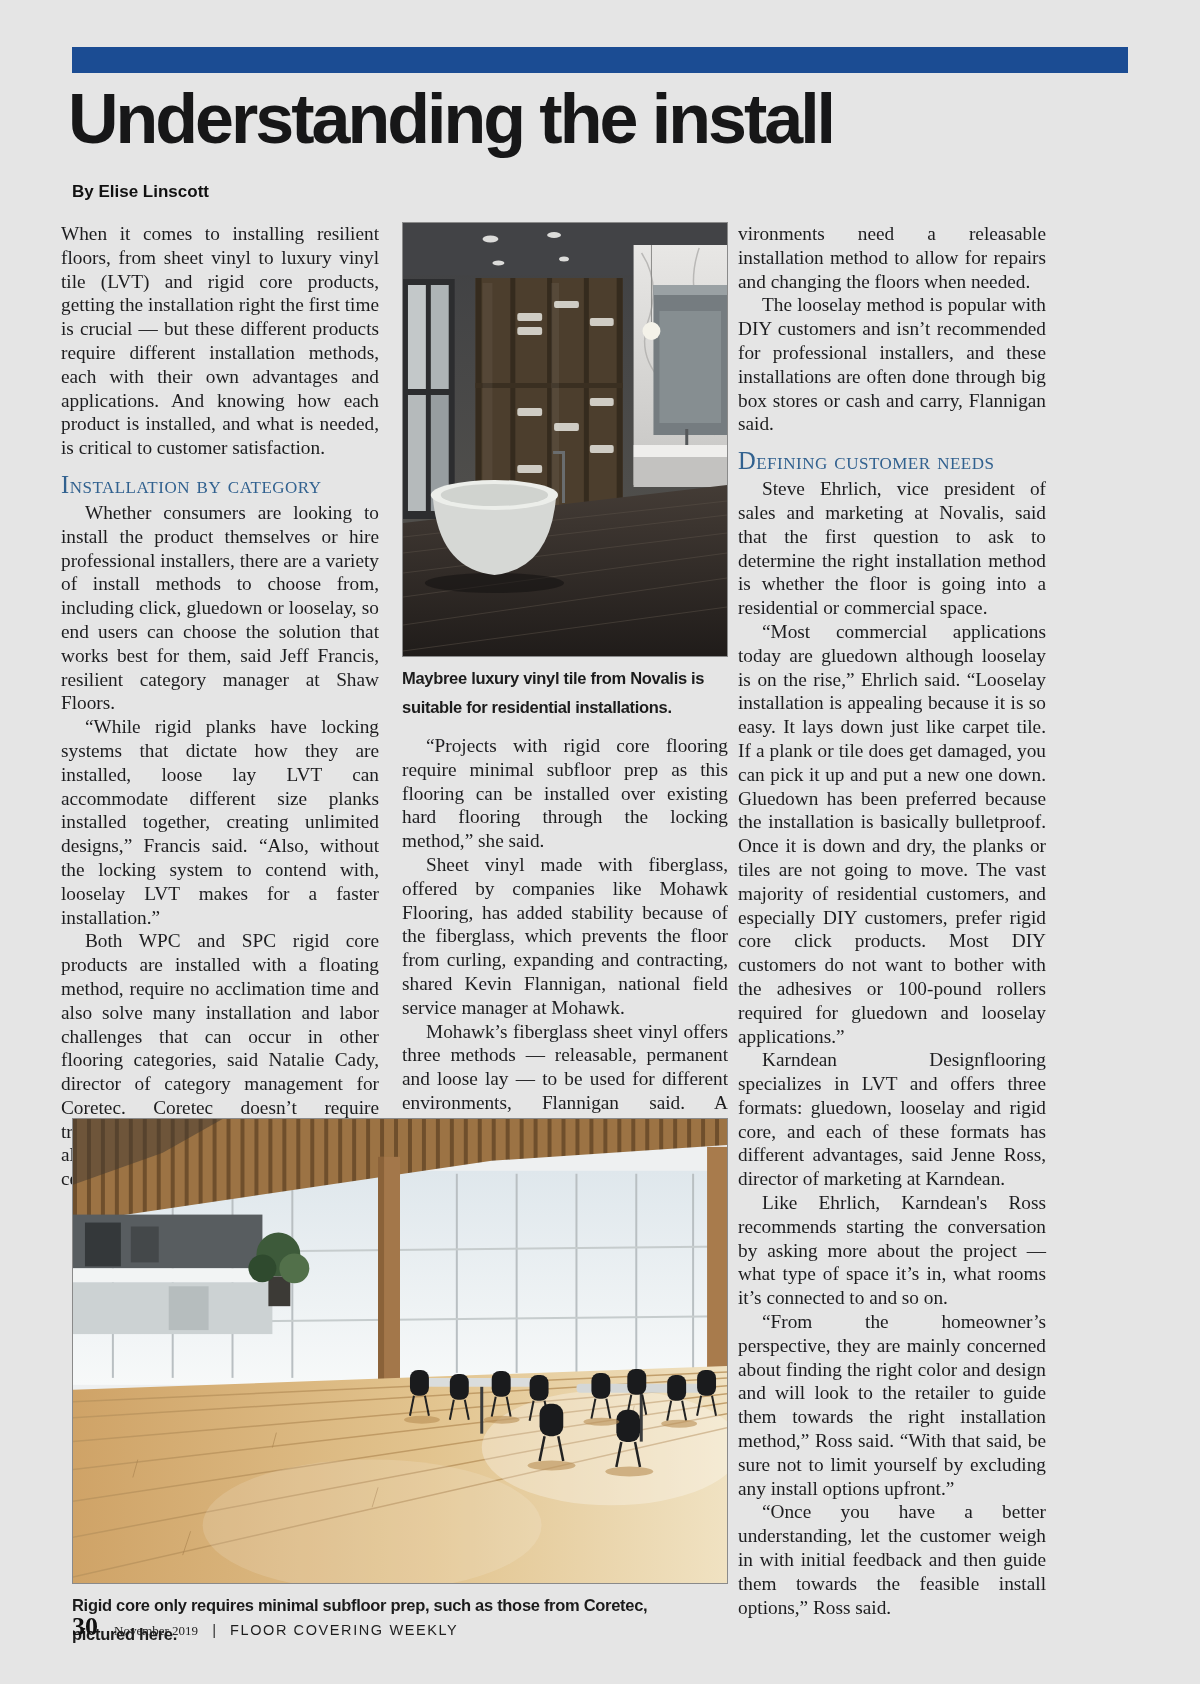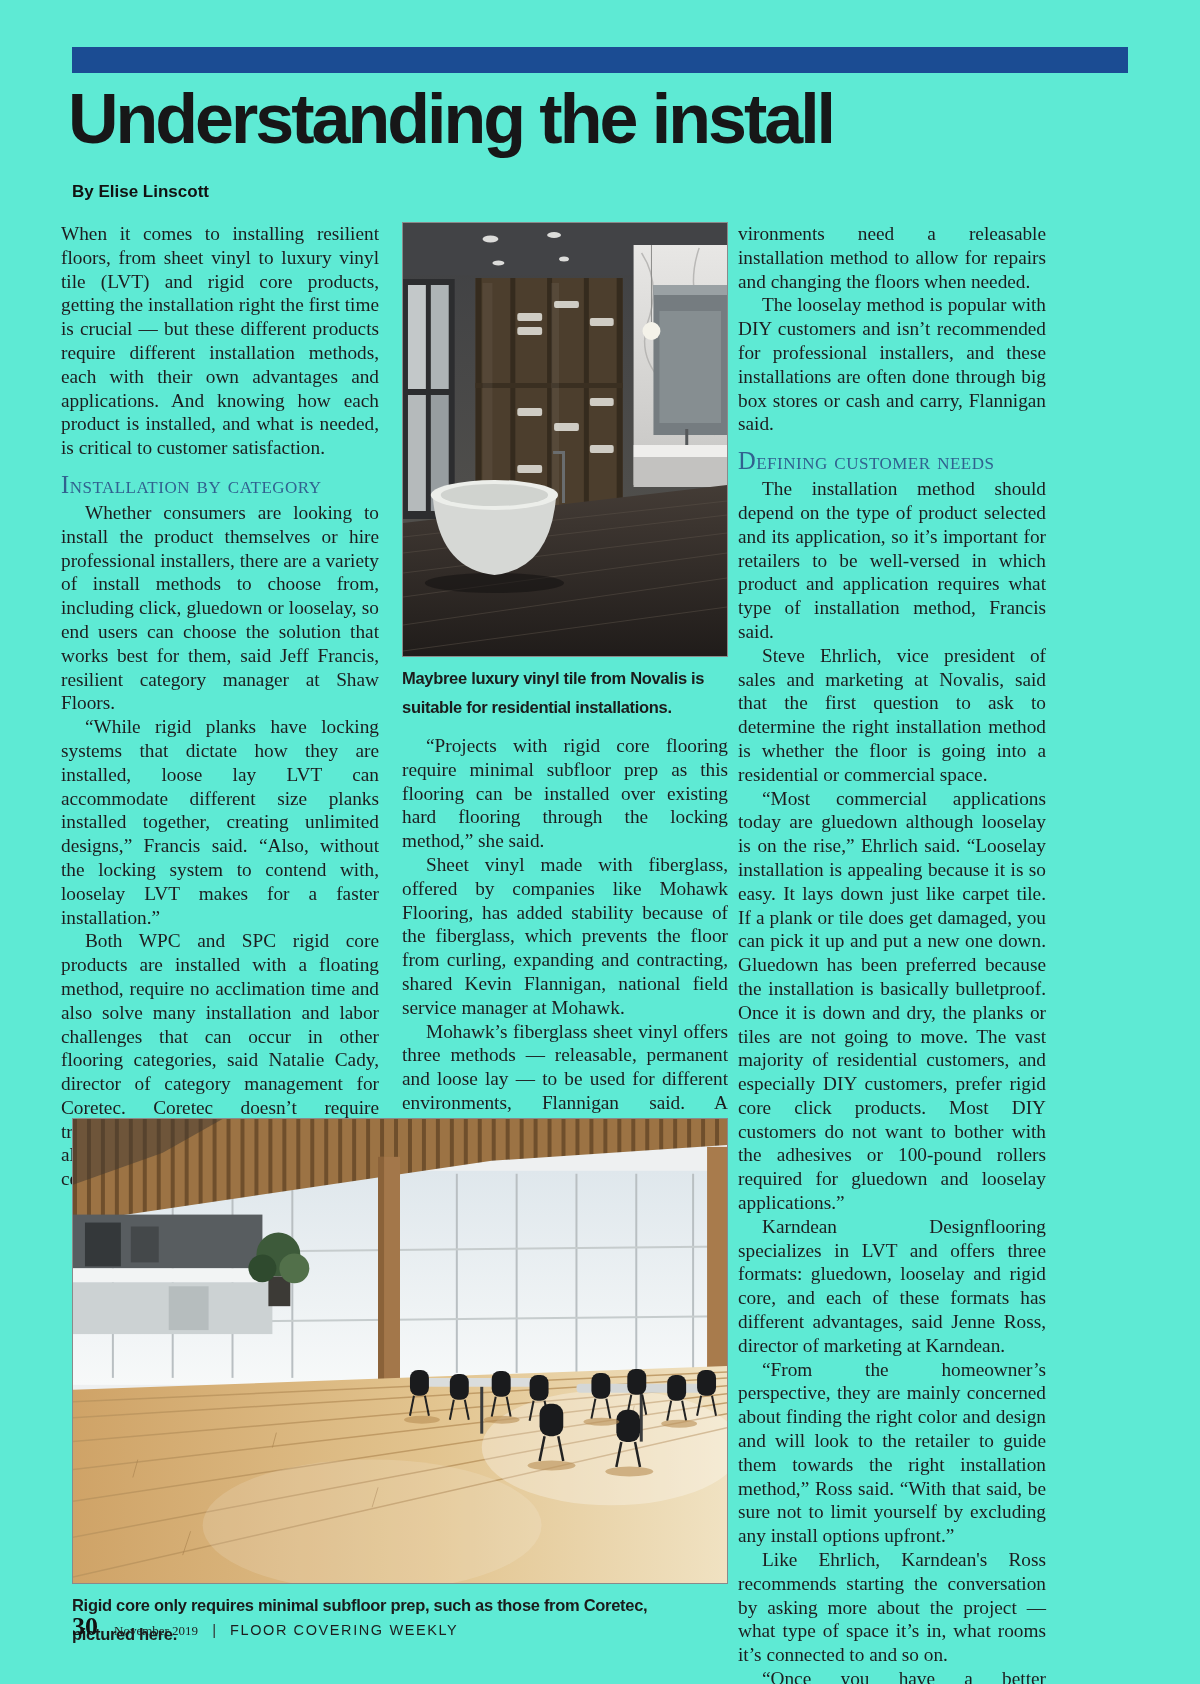--- a/index.html
+++ b/index.html
@@ -1,19 +1,19 @@
 <!DOCTYPE html>
 <html><head>
 <meta charset="utf-8">
 <style>
   html,body{margin:0;padding:0;background:#ffffff;}
   #page{
     position:relative;
     width:1200px;height:1684px;
-    background:#5eead4;
+    background:#e5e5e5;
     overflow:hidden;
     font-family:"Liberation Serif", serif;
     color:#1d1d1f;
   }
   .toprule{
     position:absolute;left:72px;top:47px;width:1056px;height:26px;
     background:#1b4c93;
   }
   .headline{
     position:absolute;left:68px;top:84px;width:1060px;
@@ -165,26 +165,25 @@
     </figure>
     <p>“Projects with rigid core flooring require minimal subfloor prep as this flooring can be installed over existing hard flooring through the locking method,” she said.</p>
     <p>Sheet vinyl made with fiberglass, offered by companies like Mohawk Flooring, has added stability because of the fiberglass, which prevents the floor from curling, expanding and contracting, shared Kevin Flannigan, national field service manager at Mohawk.</p>
     <p>Mohawk’s fiberglass sheet vinyl offers three methods — releasable, permanent and loose lay — to be used for different environments, Flannigan said. A commercial site will require a permanent method, since heavy rolling loads could do damage to a releasable floor, while multi-family en-</p>
   </div>
 
   <div class="col" id="col3">
     <p class="noindent">vironments need a releasable installation method to allow for repairs and changing the floors when needed.</p>
     <p>The looselay method is popular with DIY customers and isn’t recommended for professional installers, and these installations are often done through big box stores or cash and carry, Flannigan said.</p>
     <h2>Defining customer needs</h2>
-    <p>The installation method should depend on the type of product selected and its application, so it’s important for retailers to be well-versed in which product and application requires what type of installation method, Francis said.</p>
     <p>Steve Ehrlich, vice president of sales and marketing at Novalis, said that the first question to ask to determine the right installation method is whether the floor is going into a residential or commercial space.</p>
     <p>“Most commercial applications today are gluedown although looselay is on the rise,” Ehrlich said. “Looselay installation is appealing because it is so easy. It lays down just like carpet tile. If a plank or tile does get damaged, you can pick it up and put a new one down. Gluedown has been preferred because the installation is basically bulletproof. Once it is down and dry, the planks or tiles are not going to move. The vast majority of residential customers, and especially DIY customers, prefer rigid core click products. Most DIY customers do not want to bother with the adhesives or 100-pound rollers required for gluedown and looselay applications.”</p>
     <p>Karndean Designflooring specializes in LVT and offers three formats: gluedown, looselay and rigid core, and each of these formats has different advantages, said Jenne Ross, director of marketing at Karndean.</p>
+    <p>Like Ehrlich, Karndean's Ross recommends starting the conversation by asking more about the project — what type of space it’s in, what rooms it’s connected to and so on.</p>
     <p>“From the homeowner’s perspective, they are mainly concerned about finding the right color and design and will look to the retailer to guide them towards the right installation method,” Ross said. “With that said, be sure not to limit yourself by excluding any install options upfront.”</p>
-    <p>Like Ehrlich, Karndean's Ross recommends starting the conversation by asking more about the project — what type of space it’s in, what rooms it’s connected to and so on.</p>
     <p>“Once you have a better understanding, let the customer weigh in with initial feedback and then guide them towards the feasible install options,” Ross said.</p>
   </div>
 
   <figure id="bottomfig">
     <svg class="photo" width="654" height="464" viewBox="0 0 656 466" preserveAspectRatio="none" xmlns="http://www.w3.org/2000/svg">
       <defs>
         <linearGradient id="ofloor" x1="0" x2="1" y1="0" y2="0">
           <stop offset="0" stop-color="#cfa367"></stop>
             <stop offset="0.55" stop-color="#e2c48f"></stop>
             <stop offset="1" stop-color="#f0e2c2"></stop>

